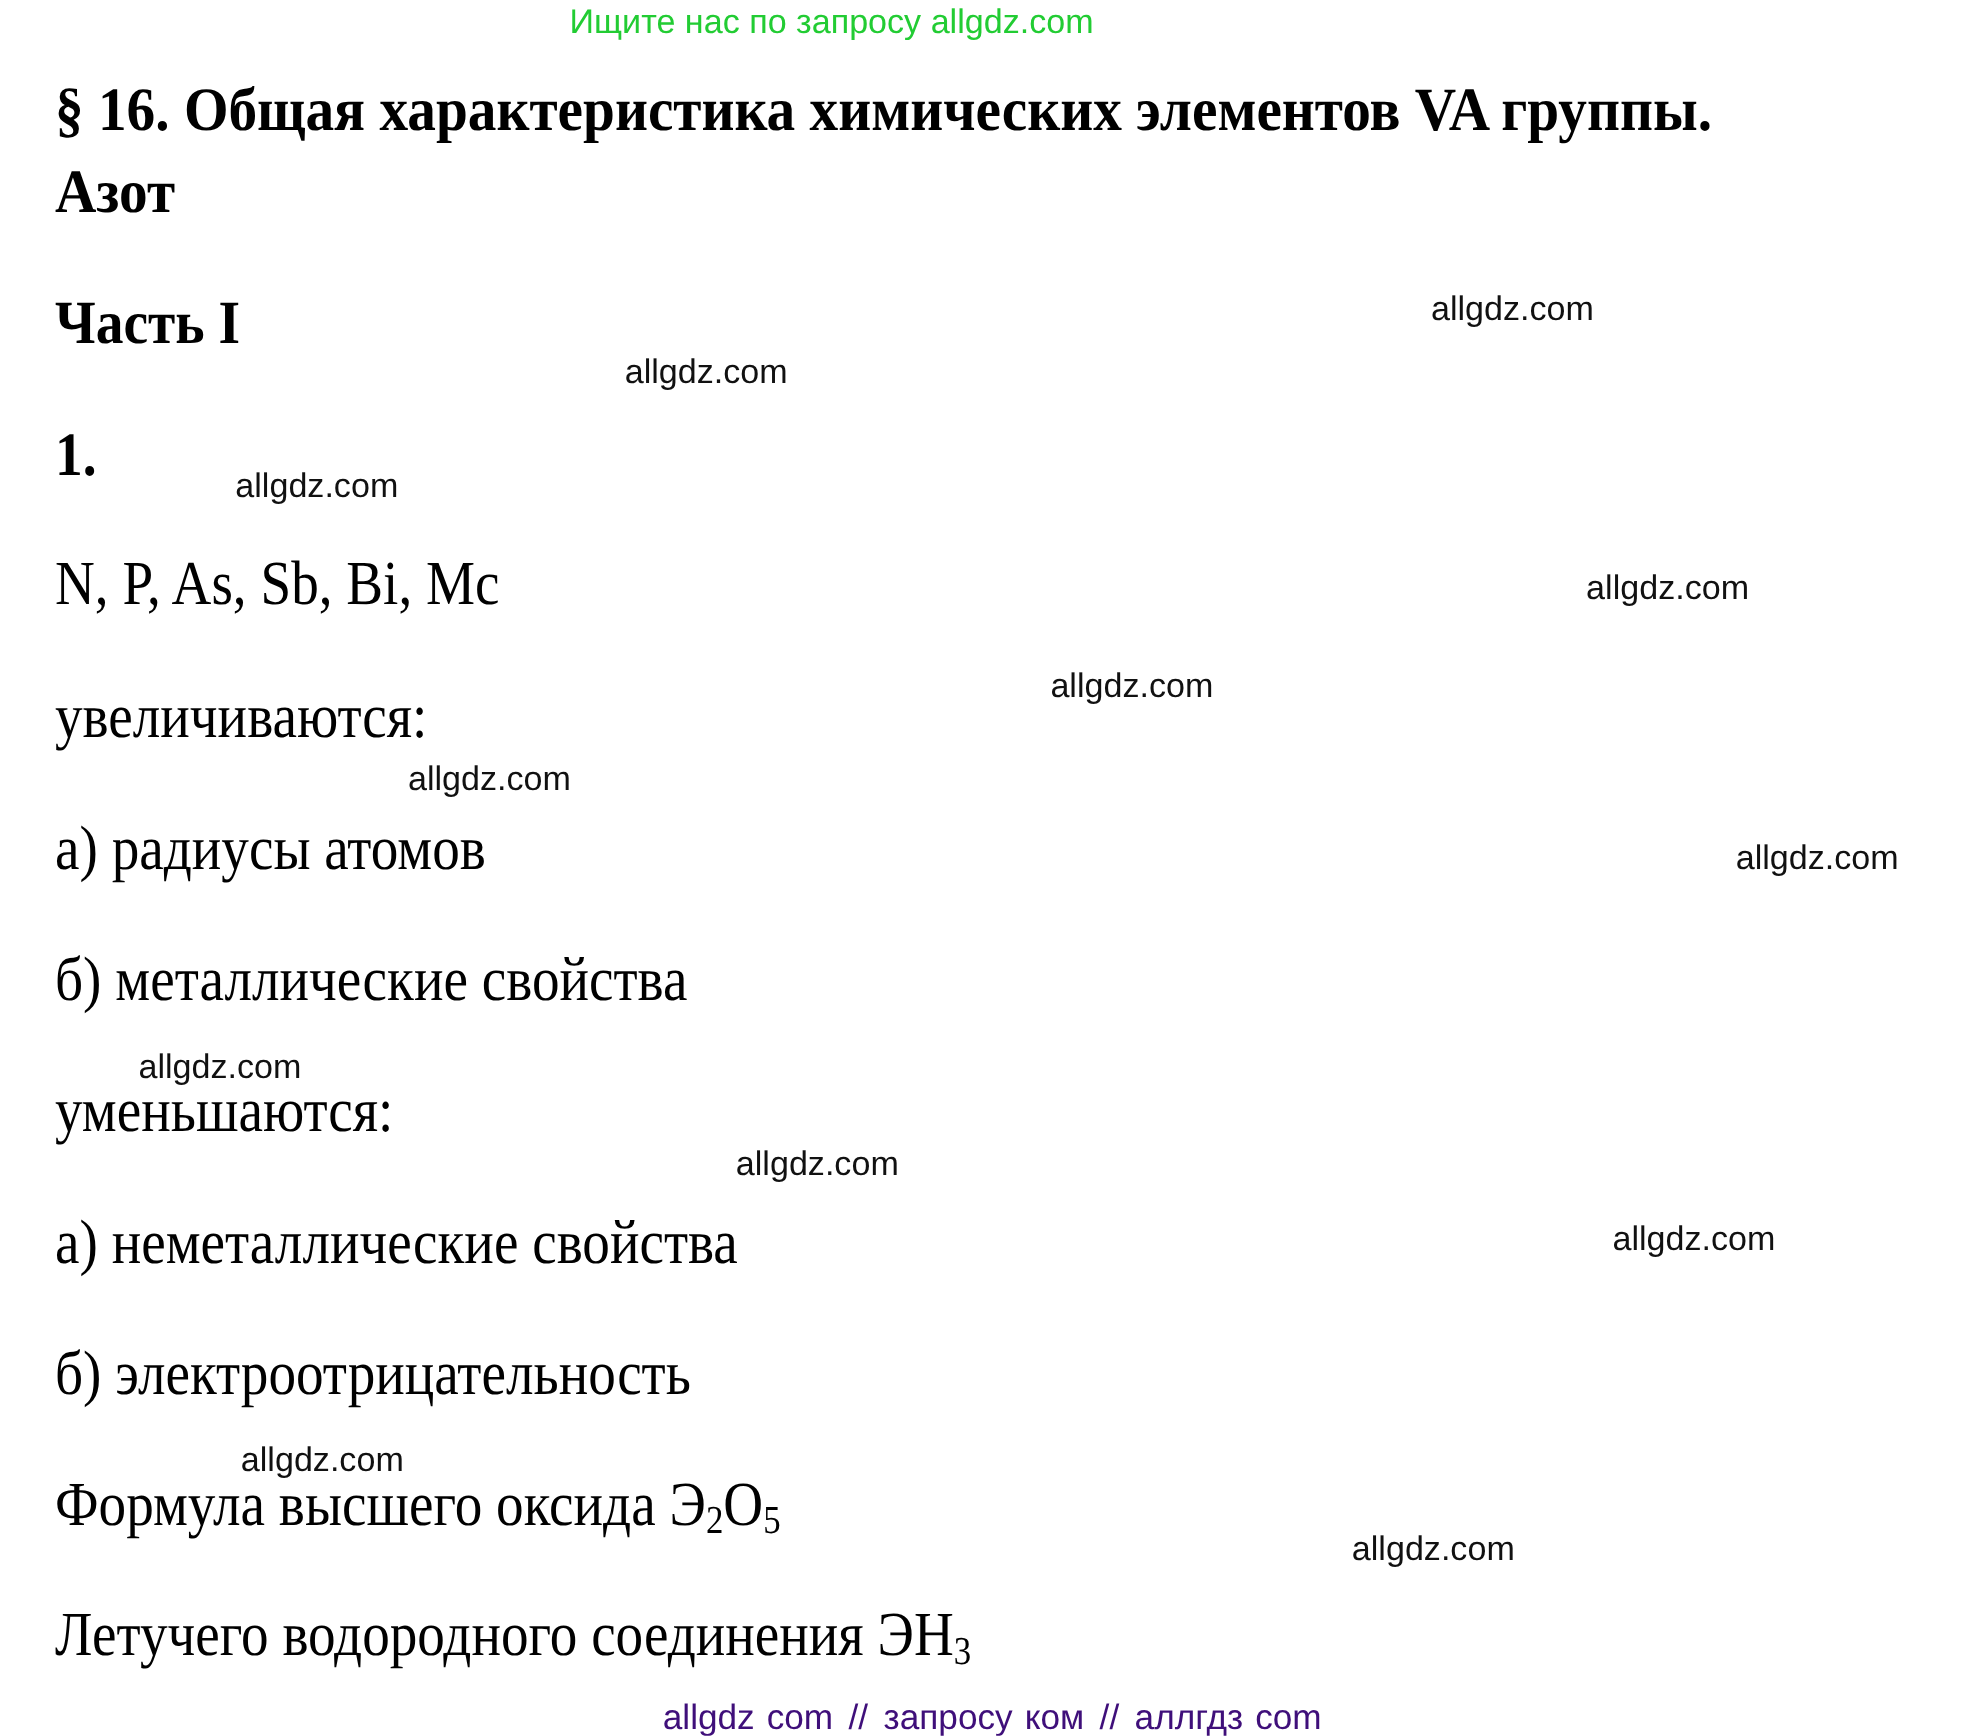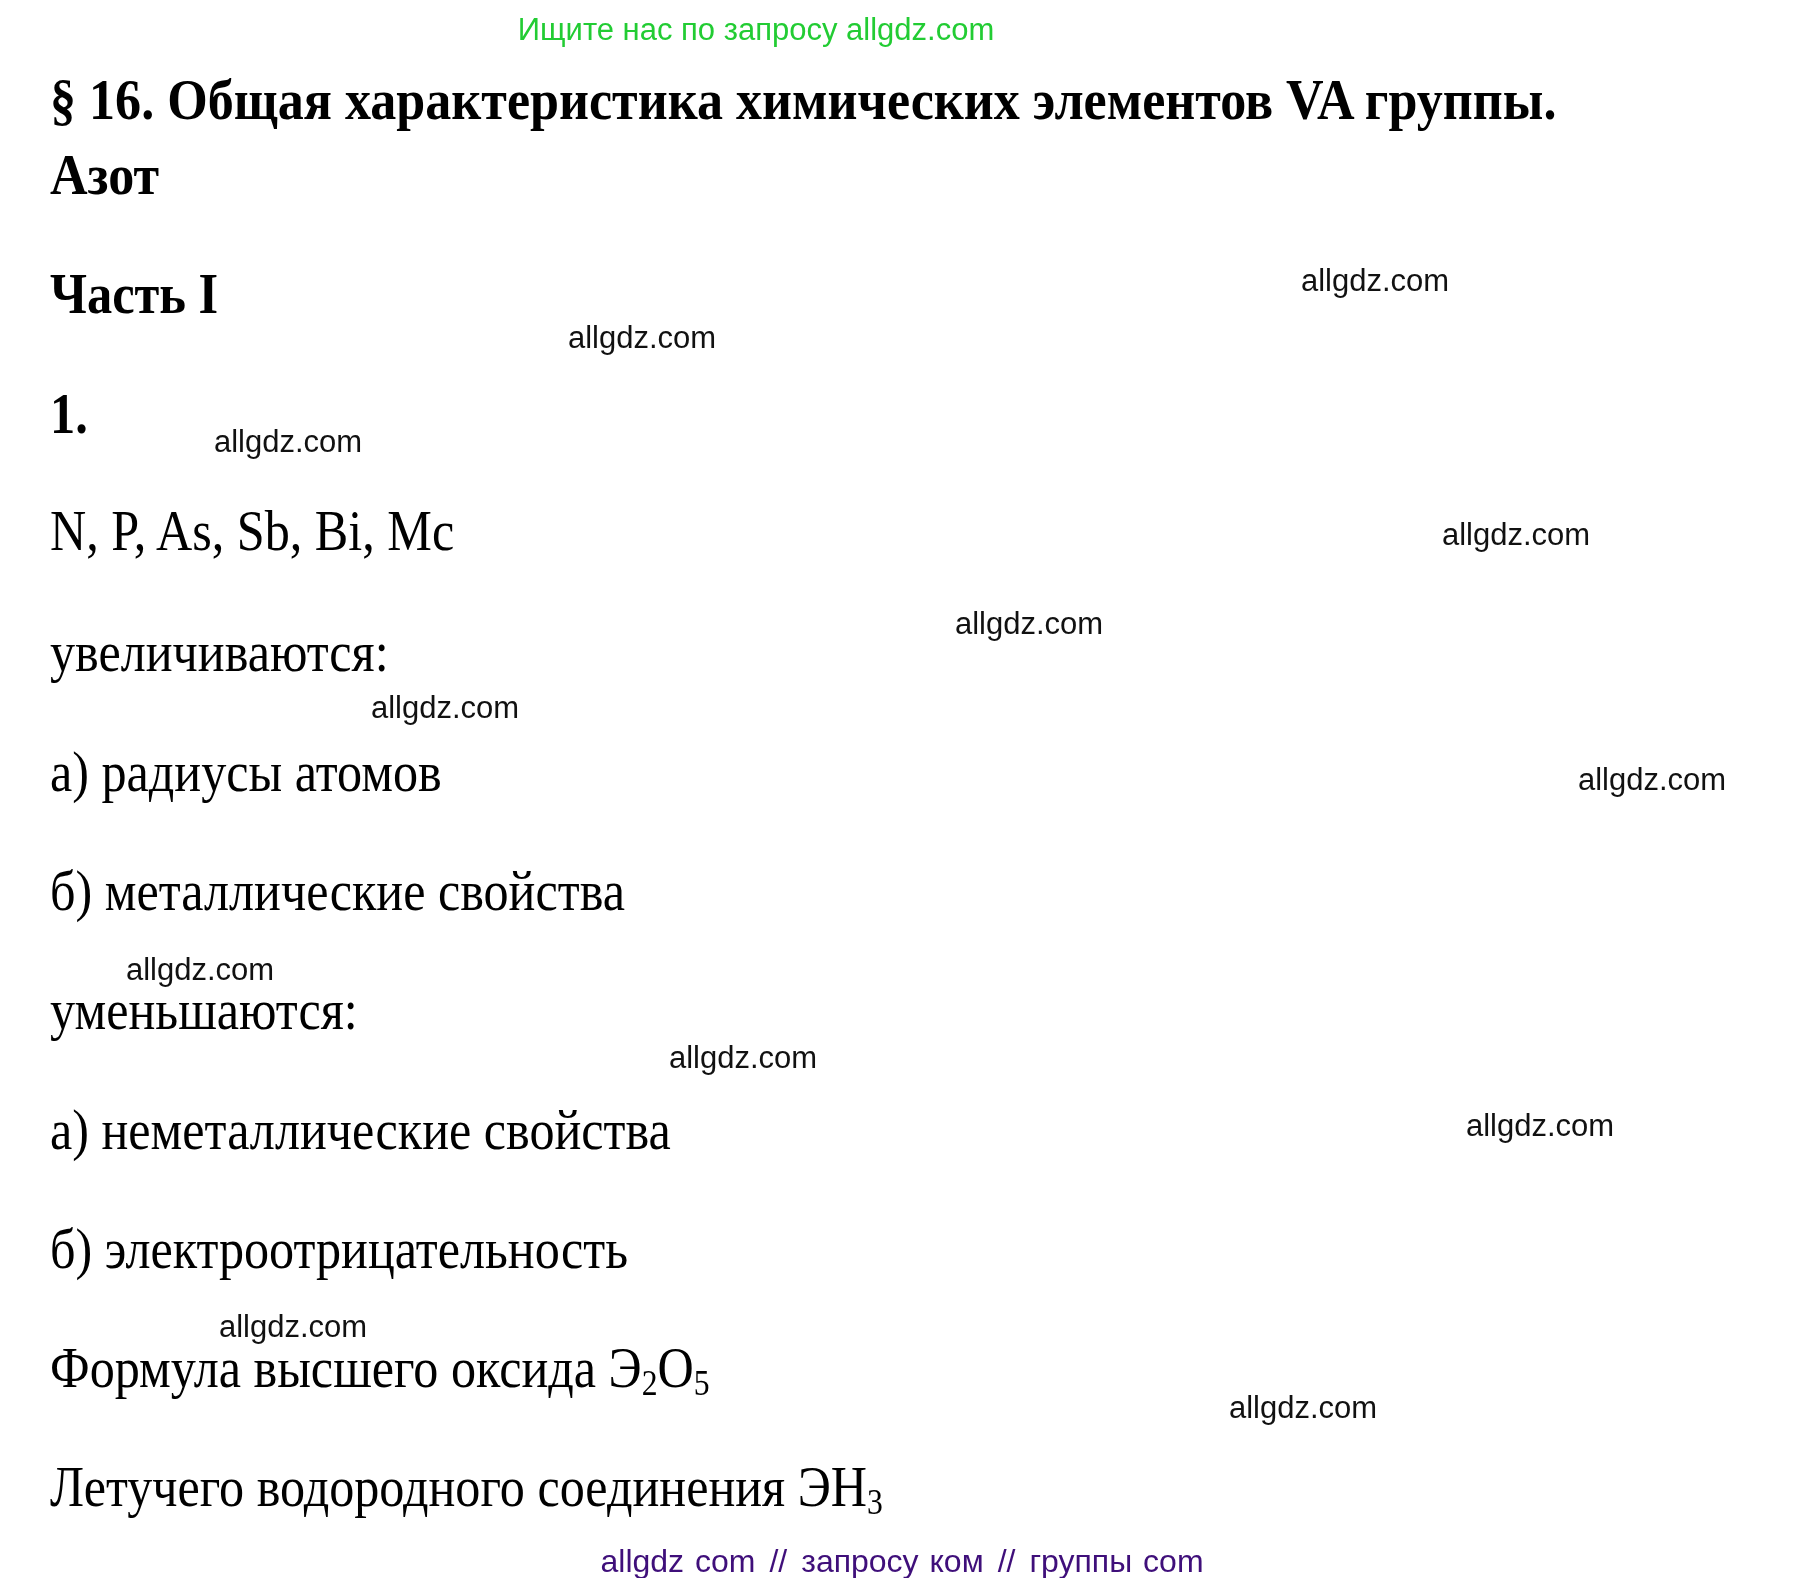--- a/index.html
+++ b/index.html
@@ -1,19 +1,19 @@
 <!DOCTYPE html>
 <html><head>
 <meta charset="utf-8">
 <style>
   html, body { margin: 0; padding: 0; background: #ffffff; }
   body { width: 1804px; height: 1578px; position: relative; overflow: hidden; }
   .abs { position: absolute; white-space: nowrap; }
   .top-banner {
-    left: 0; width: 1512px; top: 12px; text-align: center;
+    left: 0; width: 1512px; top: 2px; text-align: center;
     font-family: "Liberation Sans", sans-serif; font-size: 31px; line-height: 36px;
   }
   .title {
     font-family: "Liberation Serif", serif; font-weight: bold; color: #000;
     font-size: 56px; line-height: 60px; transform-origin: 0 0; transform: scaleX(0.93);
   }
   .heading {
     font-family: "Liberation Serif", serif; font-weight: bold; color: #000;
     font-size: 56px; line-height: 60px; transform-origin: 0 0; transform: scaleX(0.9);
   }
@@ -67,14 +67,14 @@
 <div class="abs wm" style="left:1029px; top:624px; color:#111;">allgdz.com</div>
 <div class="abs wm" style="left:445px; top:708px; color:#111;">allgdz.com</div>
 <div class="abs wm" style="left:1652px; top:780px; color:#111;">allgdz.com</div>
 <div class="abs wm" style="left:200px; top:970px; color:#111;">allgdz.com</div>
 <div class="abs wm" style="left:743px; top:1058px; color:#111;">allgdz.com</div>
 <div class="abs wm" style="left:1540px; top:1126px; color:#111;">allgdz.com</div>
 <div class="abs wm" style="left:293px; top:1327px; color:#111;">allgdz.com</div>
 <div class="abs wm" style="left:1303px; top:1408px; color:#111;">allgdz.com</div>
 
 <div class="abs footer" style="color:#3f0f7a;">
-  <span>allgdz com</span><span class="sep">//</span><span>запросу ком</span><span class="sep">//</span><span>группы com</span>
+  <span>allgdz com</span><span class="sep">//</span><span>запросу ком</span><span class="sep">//</span><span>аллгдз com</span>
 </div>
 
 </body></html>

